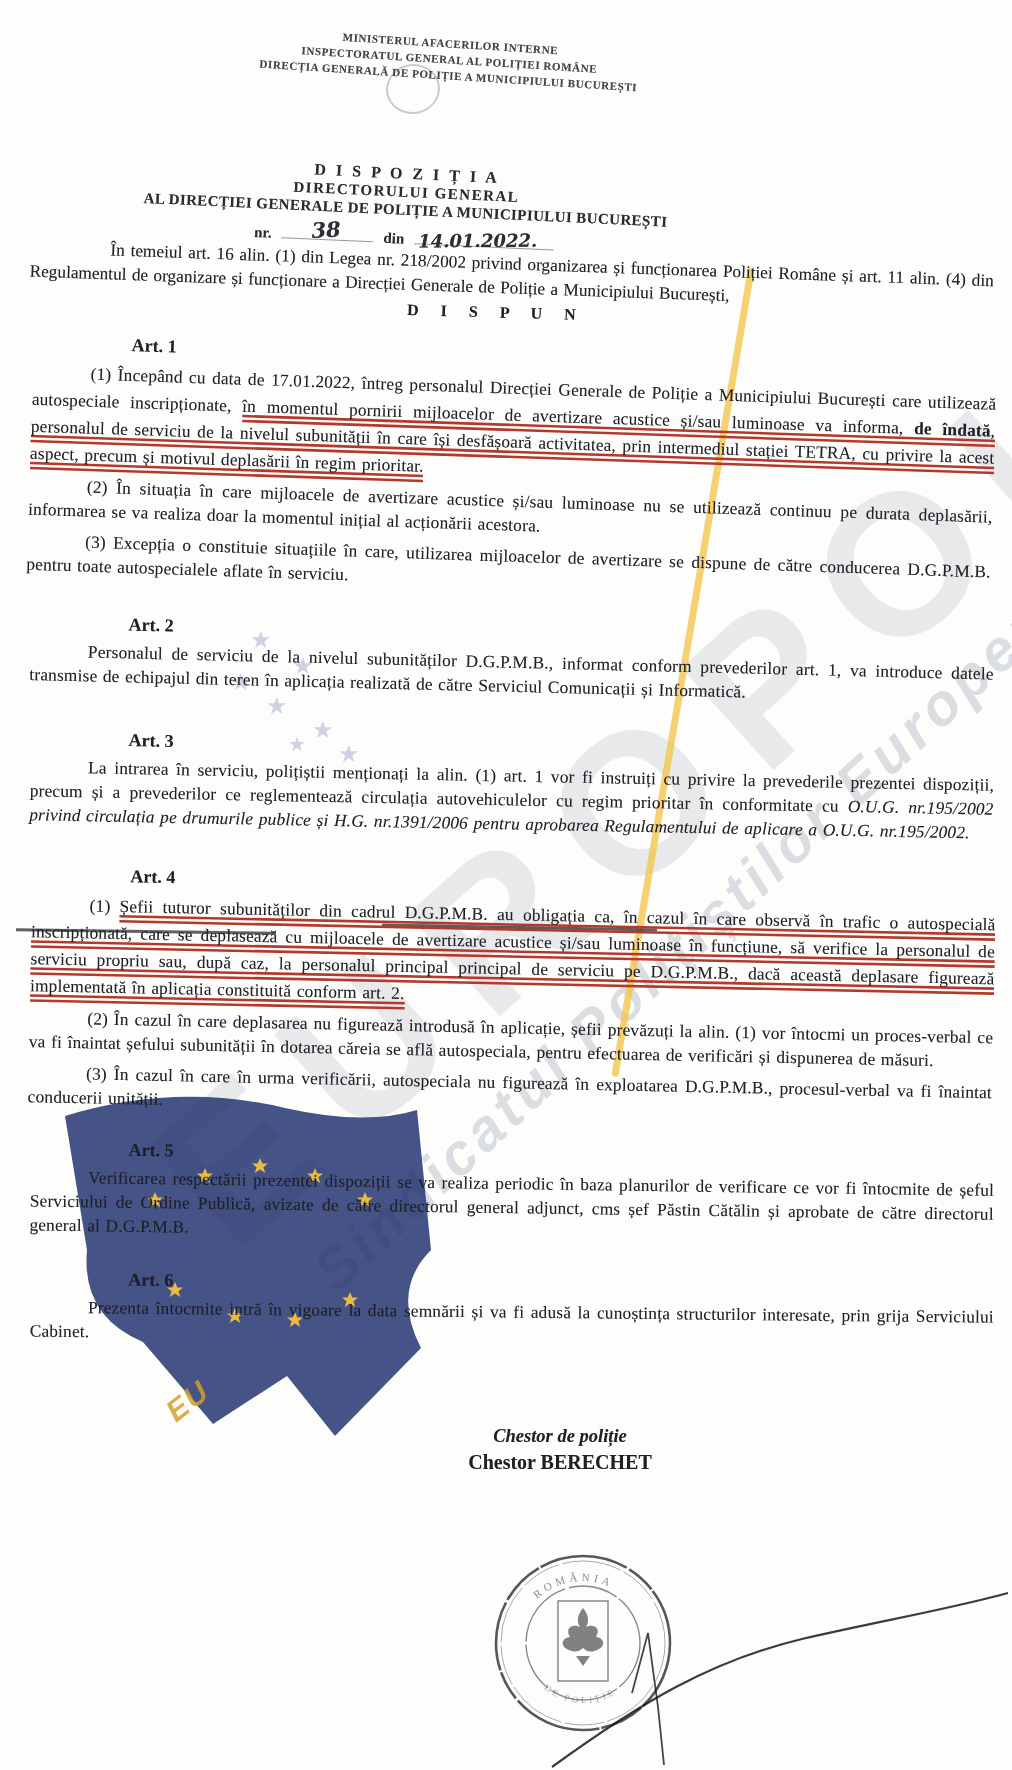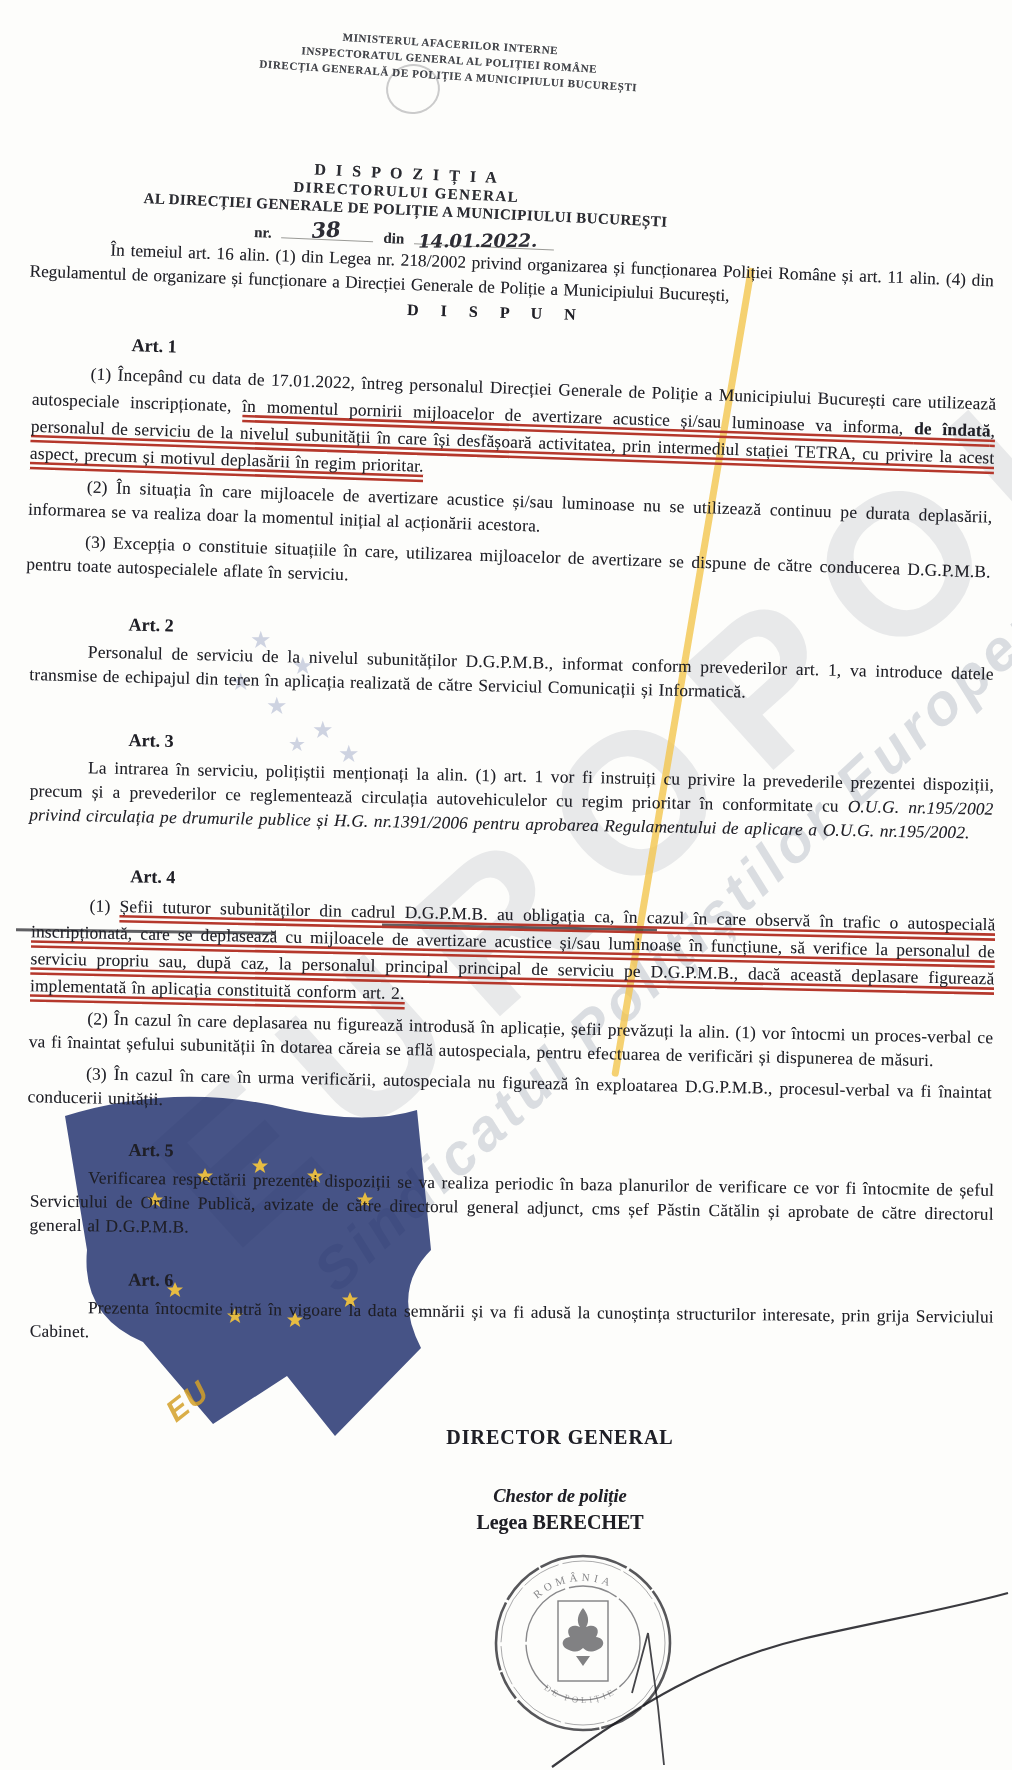--- a/index.html
+++ b/index.html
@@ -180,23 +180,22 @@
           <div class="art-heading">Art. 5</div>
           <p class="para"><span class="plain">Verificarea respectării prezentei dispoziții se va realiza periodic în baza planurilor de verificare ce vor fi întocmite de șeful Serviciului de Ordine Publică, avizate de către directorul general adjunct, cms șef Păstin Cătălin și aprobate de către directorul general al D.G.P.M.B.</span></p>
         </div>
         <div class="article art6">
           <div class="art-heading">Art. 6</div>
           <p class="para"><span class="plain">Prezenta întocmite intră în vigoare la data semnării și va fi adusă la cunoștința structurilor interesate, prin grija Serviciului Cabinet.</span></p>
         </div>
       </div>
 
     <div class="signature">
-      <div class="sig-role">DIRECTOR GENERAL</div>
       <div class="sig-rank">Chestor de poliție</div>
-      <div class="sig-name">Legea BERECHET</div>
+      <div class="sig-name">Chestor BERECHET</div>
     </div>
   </div>
 
   <svg class="stamp-svg" width="190" height="190" viewBox="0 0 190 190">
     <defs>
       <path id="arcTop" d="M 28 100 A 67 67 0 0 1 162 100" fill="none"></path>
       <path id="arcBot" d="M 33 93 A 62 62 0 0 0 157 93" fill="none"></path>
     </defs>
     <g stroke="#2e2e33" fill="none">
       <circle cx="95" cy="95" r="87" stroke-width="2.6" stroke-dasharray="70 3 45 2 90 3 30 2"></circle>

